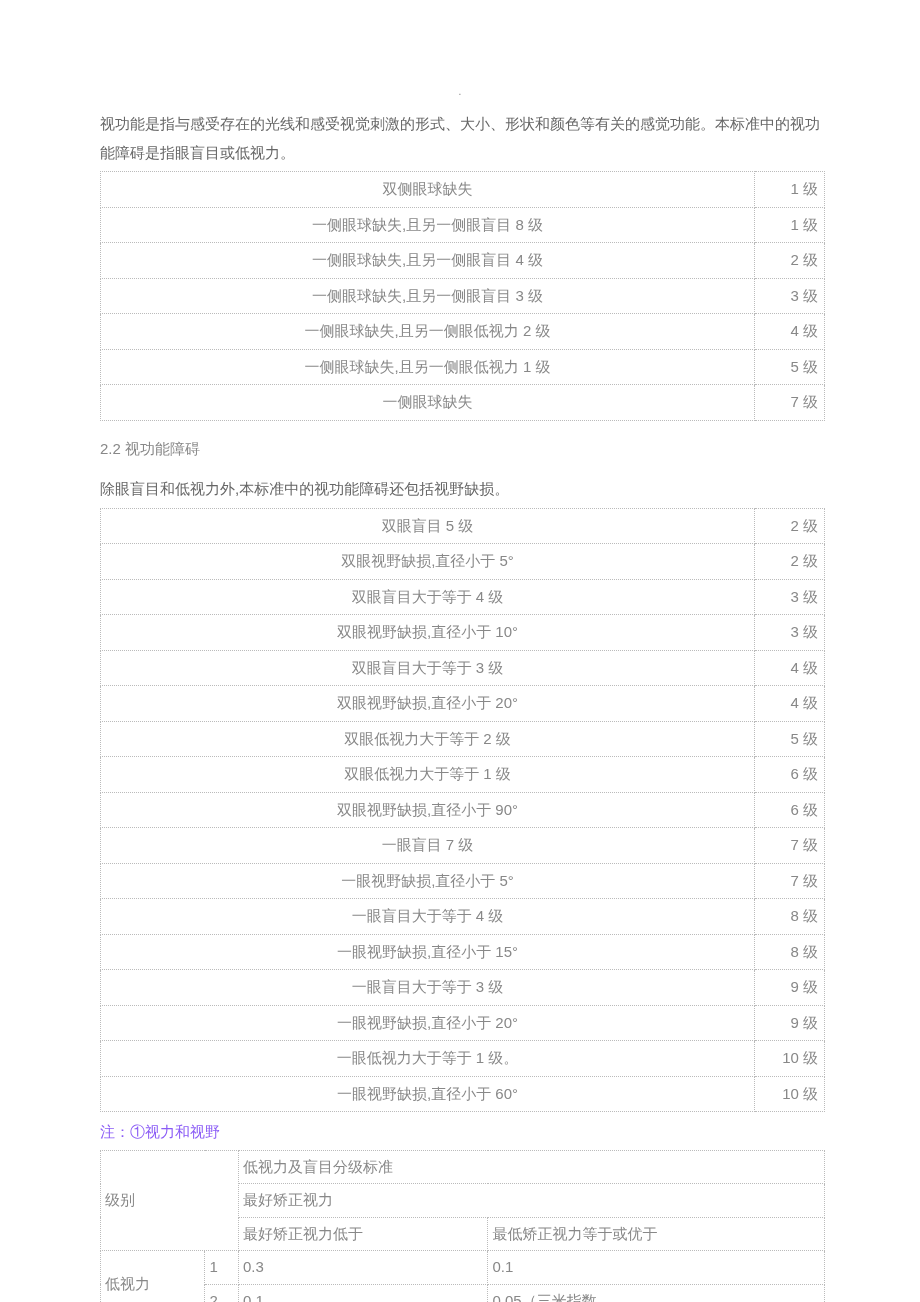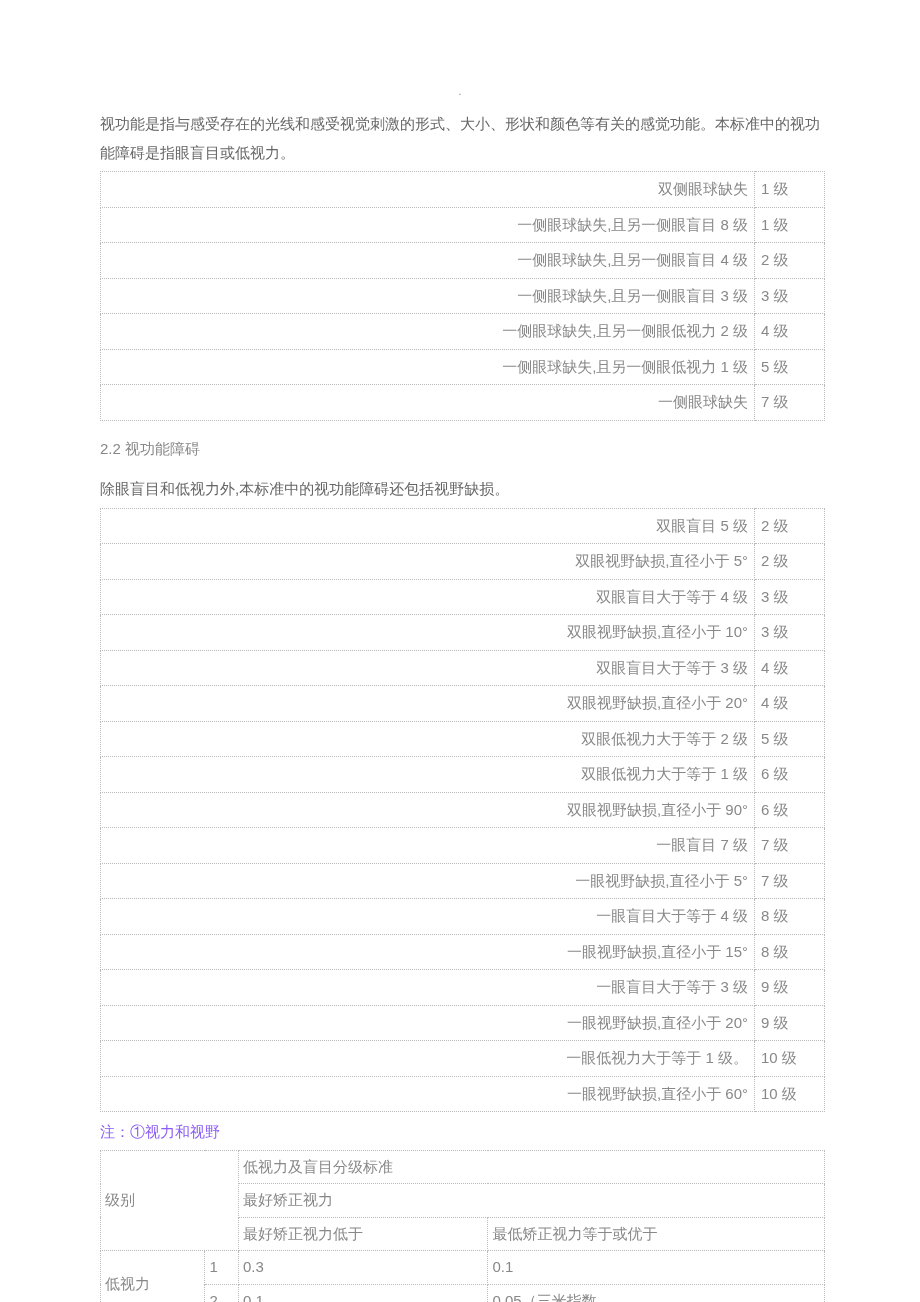--- a/index.html
+++ b/index.html
@@ -27,23 +27,23 @@
       border-collapse: collapse;
       width: 100%;
       margin: 2px 0 6px 0;
     }
     td, th {
       border: 1px dotted #bbb;
       padding: 3px 6px;
       font-size: 15px;
       color: #888;
       font-weight: normal;
-      text-align: right;
+      text-align: center;
     }
-    .grade-col { width: 70px; text-align: left; }
+    .grade-col { width: 70px; text-align: right; }
     .section-heading {
       color: #888;
       margin: 14px 0 12px 0;
     }
     .table3 td, .table3 th {
       text-align: left;
       padding: 2px 4px;
     }
     .note-text { color: #8b5cf6; margin-bottom: 3px; }
   </style>

